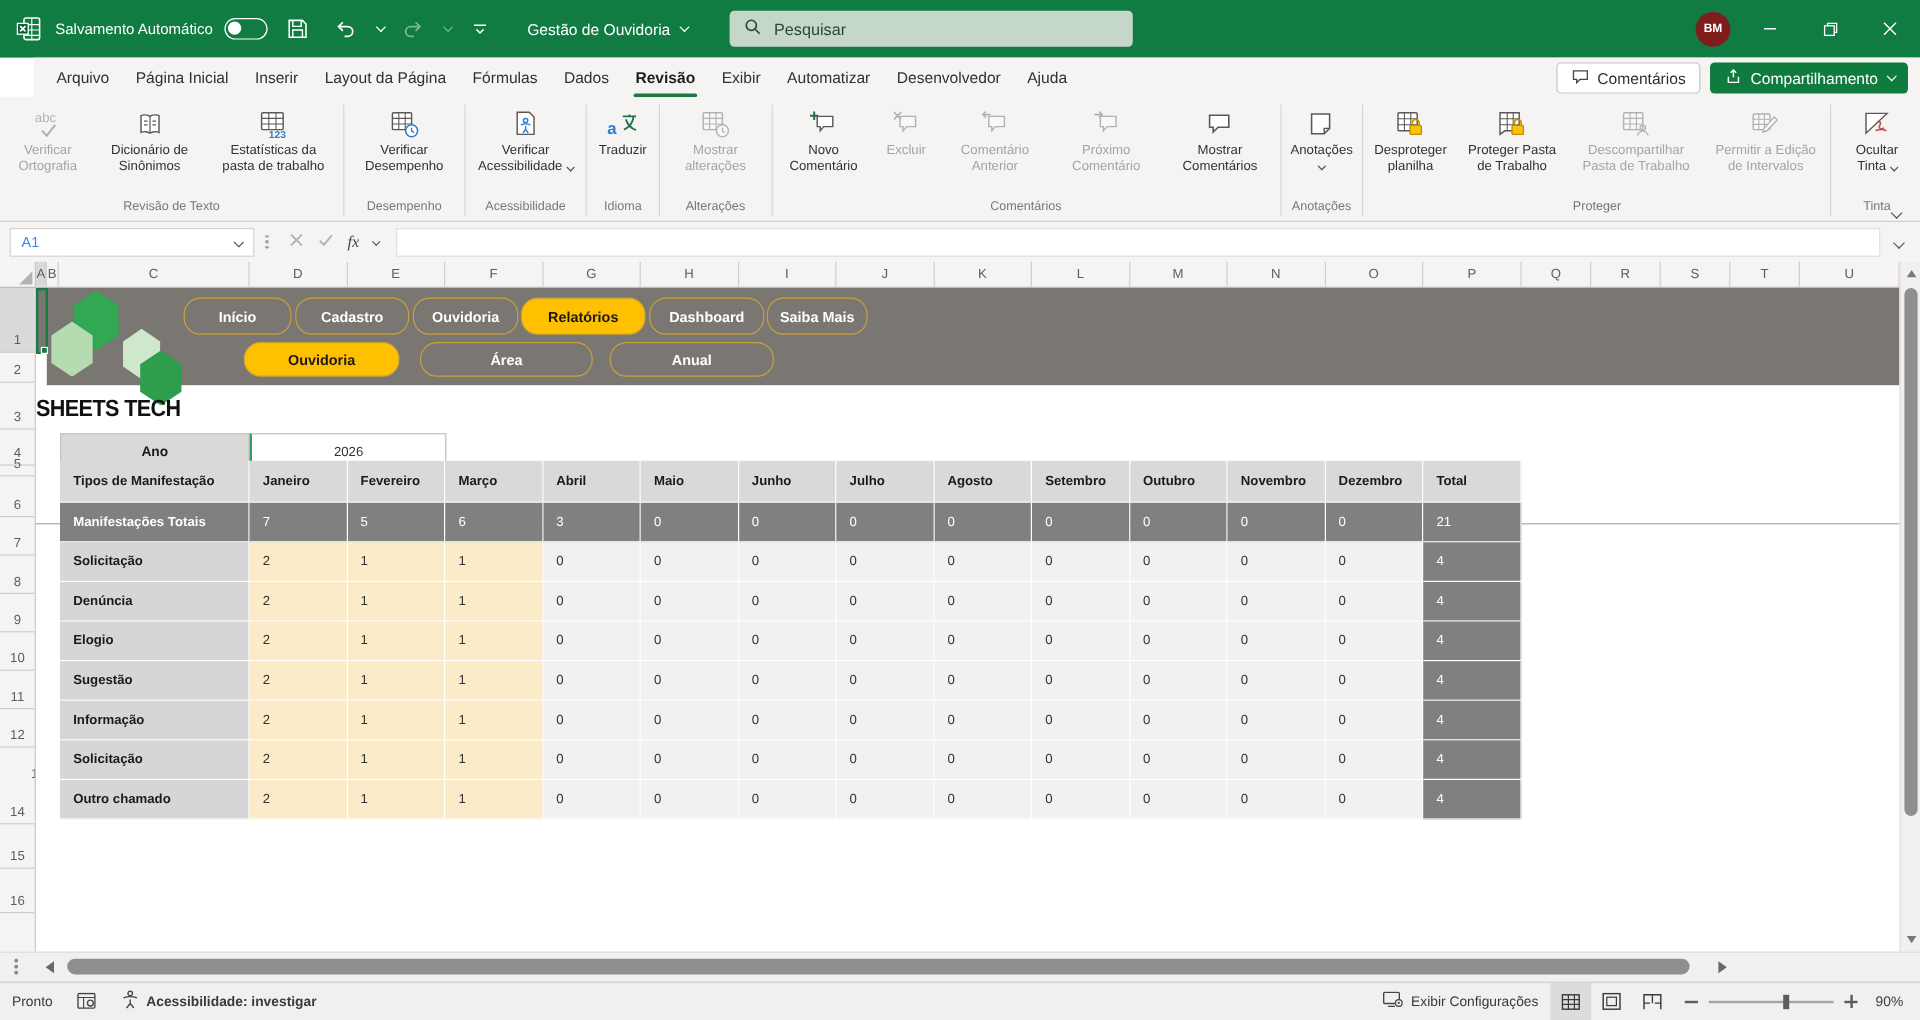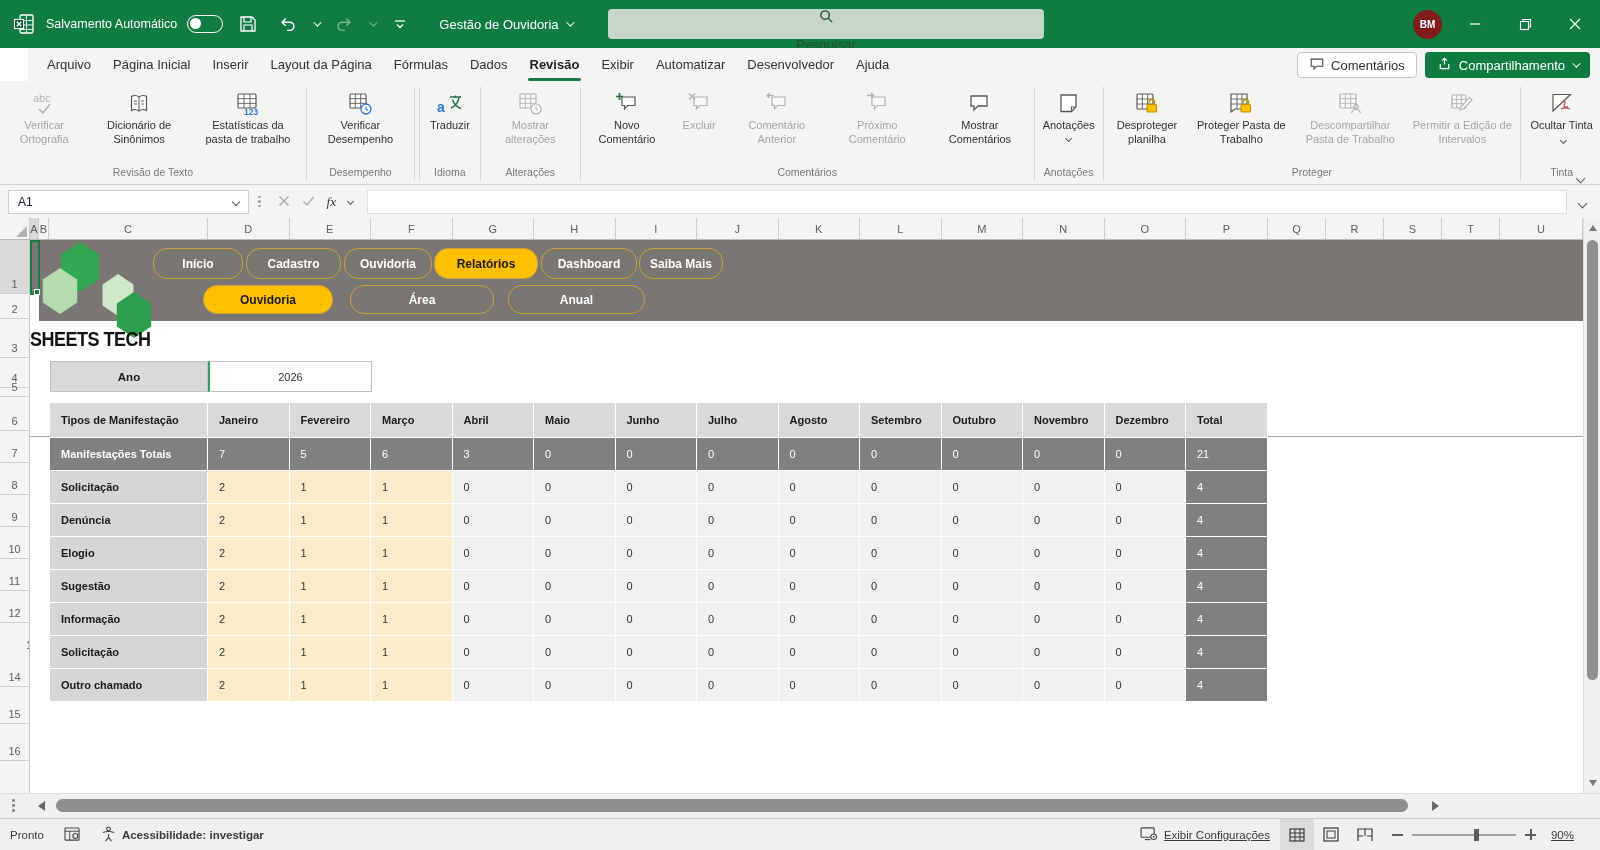--- a/index.html
+++ b/index.html
@@ -11,21 +11,21 @@
   .tb-left{display:flex;align-items:center;gap:10px;padding-left:12px;}
   .tb-logo{width:24px;height:24px;display:flex;align-items:center;}
   .tb-autosave{font-size:12.5px;}
   .toggle{width:36px;height:18px;border:1.5px solid #fff;border-radius:10px;position:relative;cursor:pointer;}
   .toggle .knob{position:absolute;left:2px;top:2px;width:11px;height:11px;border-radius:50%;background:#fff;}
   .tb-ico{width:30px;height:30px;display:flex;align-items:center;justify-content:center;border-radius:3px;}
   .chev{display:inline-block;width:6px;height:6px;border-right:1.4px solid #fff;border-bottom:1.4px solid #fff;transform:rotate(45deg) translateY(-2px);}
   .chev.dim{border-color:rgba(255,255,255,.45);}
   .dim-ico{opacity:.45;}
   .tb-title{font-size:13px;display:flex;align-items:center;gap:7px;margin-left:14px;}
-  .searchbox{position:absolute;left:608px;top:9px;width:436px;height:30px;background:#c5d7c9;border-radius:4px;display:flex;align-items:center;gap:10px;padding:0 12px;color:#2a4a35;flex-direction:column;}
+  .searchbox{position:absolute;left:608px;top:9px;width:336px;height:30px;background:#c5d7c9;border-radius:4px;display:flex;align-items:center;gap:10px;padding:0 12px;color:#2a4a35;}
   .searchbox span{font-size:13.5px;}
   .avatar{position:absolute;left:1413px;top:10px;width:29px;height:29px;border-radius:50%;background:#7f1d1d;color:#fff;font-size:10px;font-weight:bold;display:flex;align-items:center;justify-content:center;}
   .winbtn{position:absolute;top:0;width:50px;height:48px;display:flex;align-items:center;justify-content:center;}
 
   
   .tabrow{position:absolute;left:0;top:48px;width:1600px;height:33px;background:#f5f4f3;display:flex;align-items:flex-end;padding-left:8px;margin-left:28px;}
   .rtab{font-size:13px;color:#323130;padding:7px 11px 9px;cursor:pointer;white-space:nowrap;position:relative;}
   .rtab.active{font-weight:bold;color:#1f1e1d;}
   .rtab.active::after{content:"";position:absolute;left:9px;right:9px;bottom:0;height:3px;background:#1a7a44;border-radius:2px;}
   .tabrow-right{position:absolute;right:10px;top:52px;display:flex;gap:8px;align-items:center;}
@@ -43,21 +43,21 @@
   .rbtn .rb-label{font-size:11px;line-height:13.5px;color:#323130;}
   .rbtn.disabled{cursor:default;}
   .rbtn.disabled .rb-label{color:#a6a4a2;}
   .rbtn.disabled svg{opacity:.42;}
   .caret-s{display:inline-block;width:5px;height:5px;border-right:1.2px solid #5b5957;border-bottom:1.2px solid #5b5957;transform:rotate(45deg);margin-left:4px;}
   .ribbon-collapse{position:absolute;right:14px;bottom:8px;cursor:pointer;}
   .chev-g{display:inline-block;width:7px;height:7px;border-right:1.4px solid #5b5957;border-bottom:1.4px solid #5b5957;transform:rotate(45deg);}
 
   
   .fbar{position:absolute;left:0;top:185px;width:1600px;height:33px;background:#f5f4f3;display:flex;align-items:center;padding:0 8px;gap:6px;}
-  .namebox{width:241px;height:24px;background:#fff;border:1px solid #d4d2d0;display:flex;align-items:center;font-size:12px;color:#0f172a;padding-left:9px;position:relative;}
+  .namebox{width:204px;height:24px;background:#fff;border:1px solid #d4d2d0;display:flex;align-items:center;font-size:12px;color:#3b82f6;padding-left:9px;position:relative;}
   .namebox .chev-g{position:absolute;right:9px;width:6px;height:6px;}
   .vdots{color:#a6a4a2;font-size:12px;letter-spacing:0;line-height:4px;display:flex;flex-direction:column;gap:2px;padding:0 3px;}
   .vdots i{width:2.5px;height:2.5px;background:#a6a4a2;border-radius:50%;display:block;}
   .fxbtns{display:flex;align-items:center;gap:12px;padding:0 8px;}
   .fx-label{font-size:13.5px;font-style:italic;color:#444;font-family:"Liberation Serif",serif;}
   .finput{flex:1;height:24px;background:#fff;border:1px solid #e0dedc;}
   .fexpand{padding:0 6px;}
 
   
   .sheet{position:absolute;left:0;top:218px;width:1583px;height:575px;background:#fff;}
@@ -76,21 +76,21 @@
   .a1cell::after{content:"";position:absolute;right:-2px;bottom:-2px;width:4px;height:4px;background:#1a7a44;border:1px solid #fff;}
   .hex{position:absolute;clip-path:polygon(50% 0,93% 25%,93% 75%,50% 100%,7% 75%,7% 25%);}
   .navbtn{position:absolute;border:1.5px solid #c9a13b;border-radius:14px;color:#fff;font-size:12px;font-weight:bold;display:flex;align-items:center;justify-content:center;cursor:pointer;height:31px;}
   .navbtn.active{background:#ffc000;color:#1a1a1a;}
   .brand{position:absolute;left:0;top:90px;font-size:18px;font-weight:900;letter-spacing:-.5px;color:#111;transform:scaleY(1.08);}
   .ano-row{position:absolute;left:20px;top:121px;height:31px;display:flex;}
   .ano-label{width:158px;background:#d9d9d9;border:1px solid #c4c2c0;display:flex;align-items:center;justify-content:center;font-size:11.5px;font-weight:bold;color:#1a1a1a;}
   .ano-value{width:164px;background:#fff;border:1px solid #bfbfbf;border-left:2px solid #2e9e63;display:flex;align-items:center;justify-content:center;font-size:11px;color:#333;}
   .h-rule{position:absolute;left:0;top:196px;width:1553px;height:1px;background:#a8a8a8;}
 
-  .rtable{position:absolute;left:20px;top:163px;width:1218px;}
+  .rtable{position:absolute;left:20px;top:144px;width:1218px;}
   .trow{display:flex;}
   .tcell{flex:none;display:flex;align-items:center;padding-left:11px;font-size:11px;border-right:1px solid #fff;border-bottom:1px solid #fff;color:#333;}
   .tcell.th{background:#d9d9d9;font-weight:bold;color:#1a1a1a;height:35px;}
   .tcell.lbl{background:#d6d6d6;font-weight:bold;color:#1a1a1a;}
   .tcell.dark{background:#808080;color:#fff;}
   .tcell.cream{background:#fbebc8;}
   .tcell.zero{background:#f1f1f1;}
   .trow.body .tcell{height:33px;}
   .trow.totals .tcell{font-weight:bold;}
   .trow.totals .tcell.val{font-weight:normal;}
@@ -104,21 +104,21 @@
   .hscroll{position:absolute;left:0;top:793px;width:1600px;height:25px;background:#f1f0ef;border-top:1px solid #ddd;}
   .hdots{position:absolute;left:12px;top:5px;display:flex;flex-direction:column;gap:2.5px;}
   .hdots i{width:2.5px;height:2.5px;background:#8a8886;border-radius:50%;}
   .arr.left{left:38px;top:7px;border-width:5px 7px 5px 0;border-color:transparent #6a6866 transparent transparent;}
   .arr.right{left:1432px;top:7px;border-width:5px 0 5px 7px;border-color:transparent transparent transparent #6a6866;}
   .hthumb{position:absolute;left:56px;top:5px;width:1352px;height:13px;background:#8f8f8f;border-radius:7px;}
 
   
   .statusbar{position:absolute;left:0;top:818px;width:1600px;height:32px;background:#f0f0f0;border-top:1px solid #d0cecd;display:flex;align-items:center;font-size:11.5px;color:#3b3a39;}
   .sb-item{display:flex;align-items:center;gap:6px;padding:0 10px;height:100%;}
-  .sb-right{position:absolute;right:18px;top:0;height:100%;display:flex;align-items:center;text-decoration:underline;}
+  .sb-right{position:absolute;right:6px;top:0;height:100%;display:flex;align-items:center;}
   .viewbtn{width:34px;height:100%;display:flex;align-items:center;justify-content:center;}
   .viewbtn.active{background:#dcdcdc;}
   .zoomctl{display:flex;align-items:center;gap:9px;padding:0 10px;}
   .zline{width:11px;height:2px;background:#5f5d5b;}
   .zplus{position:relative;width:11px;height:11px;}
   .zplus::before{content:"";position:absolute;left:0;top:4.5px;width:11px;height:2px;background:#5f5d5b;}
   .zplus::after{content:"";position:absolute;left:4.5px;top:0;width:2px;height:11px;background:#5f5d5b;}
   .ztrack{width:104px;height:2px;background:#a6a4a2;position:relative;}
   .zthumb{position:absolute;left:62px;top:-5px;width:5px;height:12px;background:#5f5d5b;}
   .zpct{width:36px;text-align:right;}
@@ -281,20 +281,35 @@
                 <circle cx="19" cy="18" r="5" fill="#fff" stroke="#2b7cd3" stroke-width="1.3"></circle>
                 <path d="M19 15.5V18l2 1.5" fill="none" stroke="#2b7cd3" stroke-width="1.2"></path>
               </svg>
             </span>
             <span class="rb-label">Verificar Desempenho</span>
           </div>
         </div>
         <div class="glabel">Desempenho</div>
       </div>
       <div class="rdiv"></div>
+      <div class="rgroup">
+        <div class="rbtns">
+          <div class="rbtn">
+            <span class="rb-icon">
+              <svg width="26" height="26" viewBox="0 0 26 26">
+                <path d="M6 2.5h10l4 4V21H6z" fill="#fff" stroke="#5b5957" stroke-width="1.2"></path>
+                <circle cx="13" cy="9.5" r="1.8" fill="none" stroke="#2b7cd3" stroke-width="1.2"></circle>
+                <path d="M9 13c2.6-1 5.4-1 8 0M13 14v2.8M13 16.8l-2.2 3M13 16.8l2.2 3" fill="none" stroke="#2b7cd3" stroke-width="1.2"></path>
+              </svg>
+            </span>
+            <span class="rb-label">Verificar Acessibilidade<span class="caret-s"></span></span>
+          </div>
+        </div>
+        <div class="glabel">Acessibilidade</div>
+      </div>
       <div class="rdiv"></div>
       <div class="rgroup">
         <div class="rbtns">
           <div class="rbtn">
             <span class="rb-icon">
               <svg width="28" height="26" viewBox="0 0 28 26">
                 <text x="1" y="21" font-size="14" font-weight="bold" fill="#2b7cd3" font-family="Liberation Sans,sans-serif">a</text>
                 <path d="M14 6h11M19.5 6V4.5M23 6c-.5 5-3.5 9-8 11M16.5 8.5c1.5 4.5 4.5 7.5 8.5 9" fill="none" stroke="#217346" stroke-width="1.5"></path>
               </svg>
             </span>

